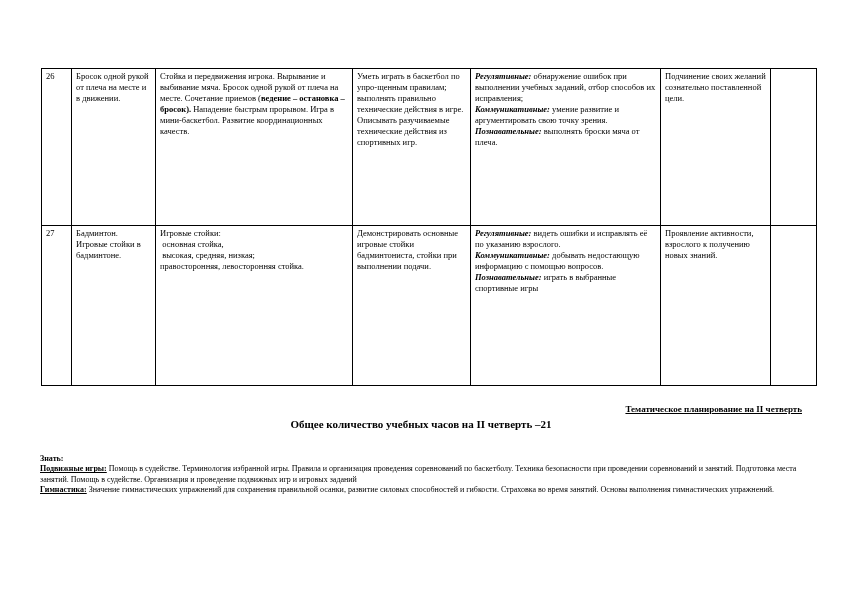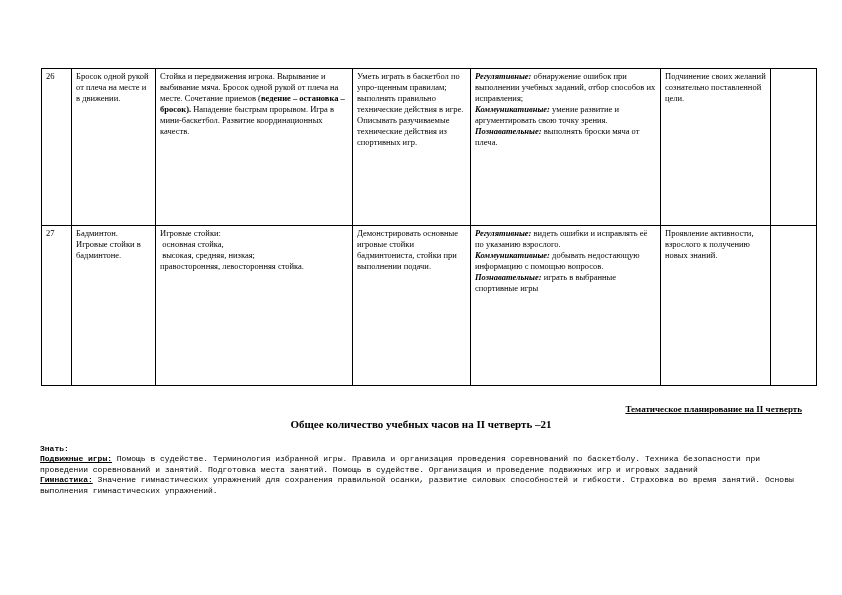--- a/index.html
+++ b/index.html
@@ -45,21 +45,21 @@
     font-weight: bold;
     font-size: 9px;
     text-decoration: underline;
   }
   .footer .subtitle {
     text-align: center;
     font-weight: bold;
     font-size: 11px;
     margin-top: 1px;
   }
-  .footer .notes { margin-top: 13px; font-family: Liberation Mono, monospace; }
+  .footer .notes { margin-top: 23px; }
 </style>
 </head>
 <body>
 
 <div class="page">
 
   <table class="plan-table">
     <colgroup>
       <col style="width:30px">
       <col style="width:84px">

